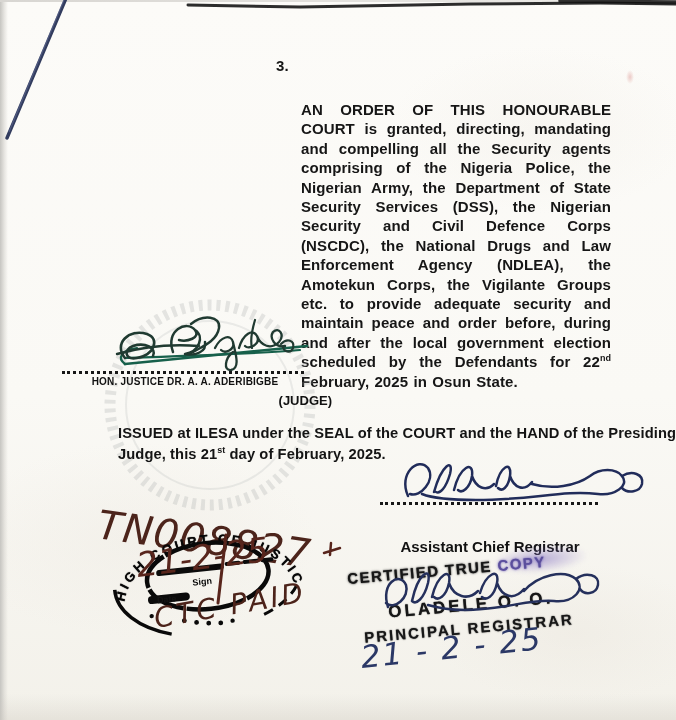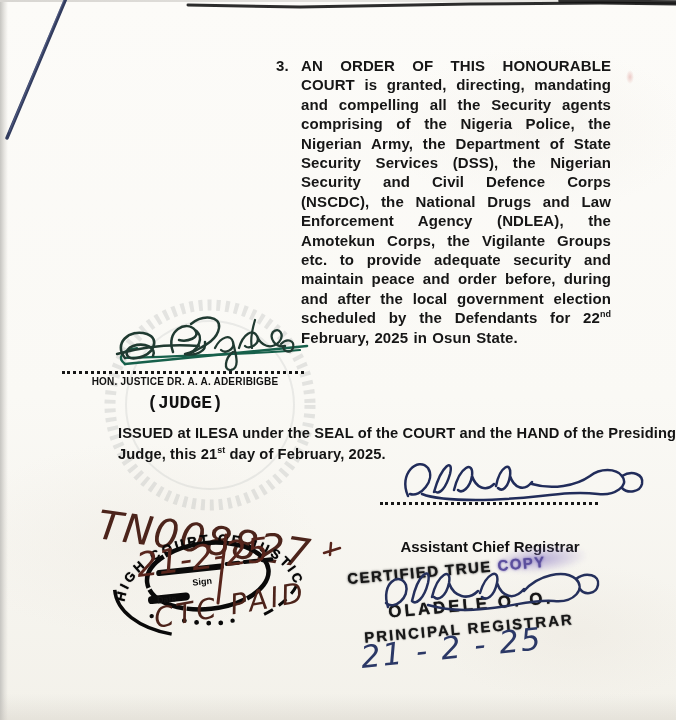--- a/index.html
+++ b/index.html
@@ -26,32 +26,32 @@
   }
   svg.abs{position:absolute;overflow:visible;}
   
   .order{
     position:absolute;left:276px;top:56px;width:336px;
     display:flex;gap:7px;
     color:#161616;font-weight:bold;font-size:15px;line-height:19.4px;
     letter-spacing:.1px;
   }
   .order-num{flex:0 0 18px;}
-  .order-body{width:310px;text-align:justify;word-spacing:1px;}
+  .order-body{width:310px;text-align:justify;word-spacing:1px;margin-top:44px;}
   sup.sp{font-size:9px;line-height:0;vertical-align:6px;letter-spacing:0;}
   
   .dotline{border-bottom:3px dotted #171717;position:absolute;height:2px;}
   .judge-dotline{left:62px;top:369px;width:242px;}
   .judge-name{
     position:absolute;left:38px;top:376px;width:294px;text-align:center;
     font-weight:bold;font-size:10px;color:#111;letter-spacing:.2px;
   }
   .judge-title{
-    position:absolute;left:38px;top:393px;width:294px;text-align:center;
-    font-weight:bold;font-size:18px;color:#111;font-family:Liberation Mono, monospace;
+    position:absolute;left:38px;top:393px;width:294px;text-align:right;
+    font-weight:bold;font-size:13px;color:#111;
   }
   
   .issued{
     position:absolute;left:79px;top:423px;width:570px;
     font-weight:bold;font-size:14.7px;line-height:21px;color:#141414;
     letter-spacing:.1px;
     margin-left:39px;
   }
   
   .reg-dotline{left:380px;top:500px;width:218px;}

